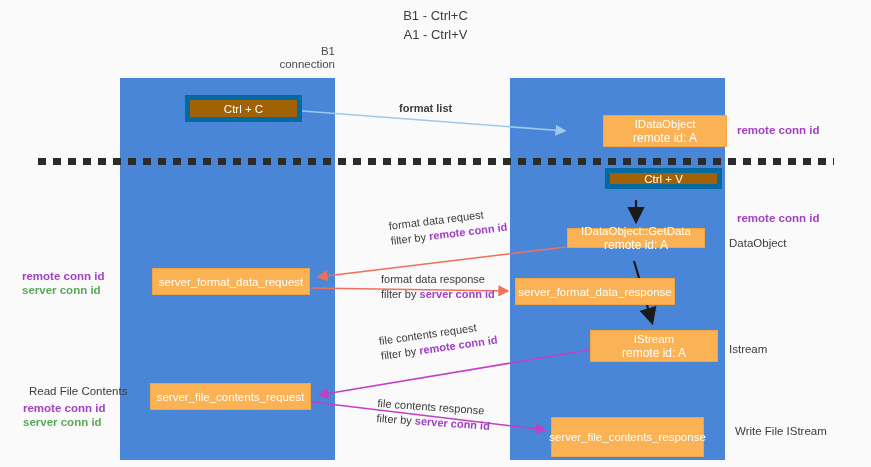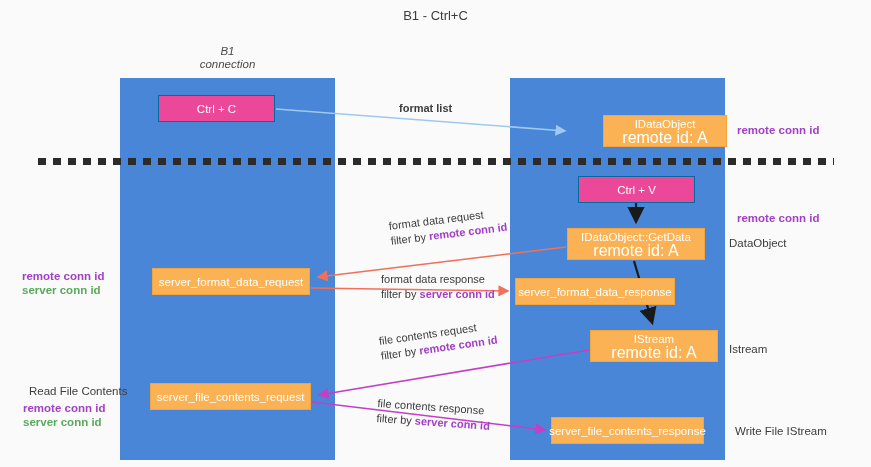--- a/index.html
+++ b/index.html
@@ -18,54 +18,54 @@
   #lane-a1{left:510px;top:78px;width:215px;height:382px;}
 
   
   #title{
     position:absolute;left:0;top:6px;width:871px;
     text-align:center;font-size:13px;color:#3c3c3c;line-height:19px;
   }
   #title div{white-space:pre;}
 
   .lane-head{
-    position:absolute;text-align:center;font-size:11.5px;color:#4a4a4a;
-    line-height:13px;width:215px;font-style:italic;
+    position:absolute;text-align:right;font-size:11.5px;color:#4a4a4a;
+    line-height:13px;width:215px;
   }
   #head-b1{left:120px;top:45px;}
   #head-a1{left:510px;top:45px;}
   .lane-head .l2{display:block;}
 
   
   #divider{
     position:absolute;left:38px;top:158px;width:796px;height:7px;
     background-image:repeating-linear-gradient(to right,#2b2b2b 0px,#2b2b2b 8px,transparent 8px,transparent 15px);
   }
 
   
   .node{
     position:absolute;box-sizing:border-box;
     display:flex;flex-direction:column;align-items:center;justify-content:center;
     color:#ffffff;font-size:11.5px;line-height:14px;text-align:center;
     z-index:6;
   }
-  .node.green{background:#ec4899;border:1px solid #0369a1;}
+  .node.green{background:#a16207;border:5px solid #0369a1;margin-left:27px;}
   .node.orange{background:#fbb košice;}
   .node.orange{background:#fbb254;border:1px solid #f0a53f;}
-  .node .sub{font-size:16px;line-height:14px;}
+  .node .sub{font-size:12px;line-height:14px;}
 
   #n-ctrlc{left:158px;top:95px;width:117px;height:27px;}
   #n-idataobject{left:573px;top:115px;width:124px;height:32px;margin-left:30px;}
-  #n-ctrlv{left:578px;top:176px;width:117px;height:27px;}
-  #n-getdata{left:567px;top:228px;width:138px;height:32px;}
+  #n-ctrlv{left:578px;top:168px;width:117px;height:21px;}
+  #n-getdata{left:567px;top:228px;width:138px;height:20px;}
   #n-sfdreq{left:152px;top:268px;width:158px;height:27px;}
   #n-sfdresp{left:515px;top:278px;width:160px;height:27px;}
   #n-istream{left:590px;top:330px;width:128px;height:32px;}
   #n-sfcreq{left:150px;top:383px;width:161px;height:27px;}
-  #n-sfcresp{left:551px;top:417px;width:153px;height:27px;}
+  #n-sfcresp{left:551px;top:417px;width:153px;height:40px;}
 
   
   .side{position:absolute;font-size:11.5px;line-height:14px;white-space:nowrap;}
   .side.purple{color:#a33fc4;font-weight:bold;}
   .side.plain{color:#3c3c3c;}
 
   #s-remote1{left:737px;top:123px;}
   #s-remote2{left:737px;top:211px;}
   #s-dataobject{left:729px;top:236px;}
   #s-istream{left:729px;top:342px;}
@@ -99,20 +99,21 @@
 </head>
 <body>
 
 <div id="stage">
 
   <div class="lane" id="lane-b1"></div>
   <div class="lane" id="lane-a1"></div>
 
   <div id="title">
     <div>B1 - Ctrl+C</div>
+    <div>A1 - Ctrl+V</div>
   </div>
 
   <div class="lane-head" id="head-b1">
     <span>B1</span>
     <span class="l2">connection</span>
   </div>
 
   <svg id="edges" viewBox="0 0 871 467">
     <defs>
       <marker id="ah-blue" markerWidth="7" markerHeight="7" refX="6" refY="3.5" orient="auto">

